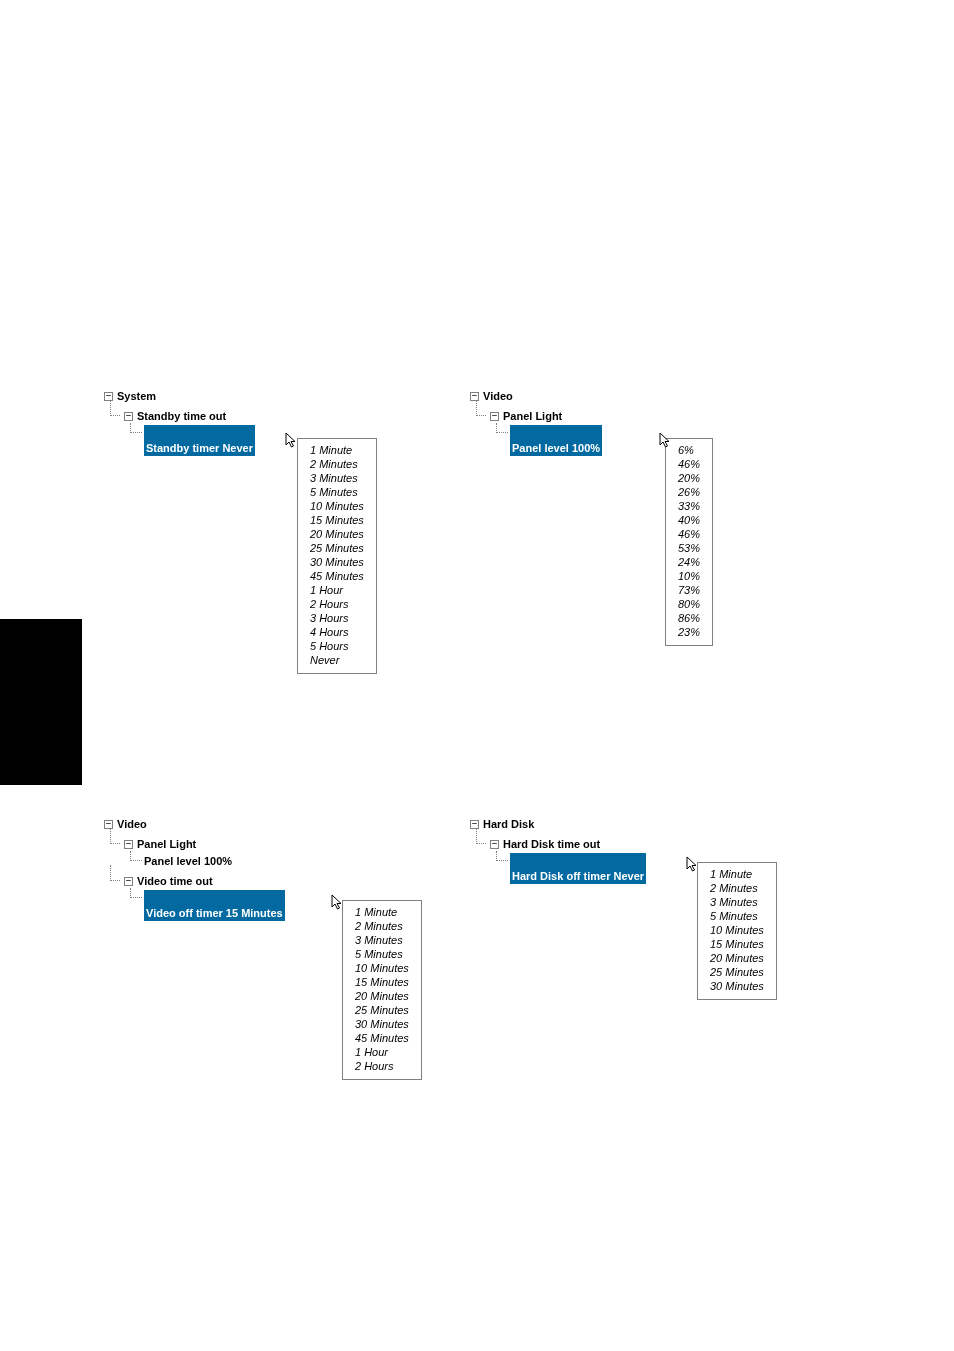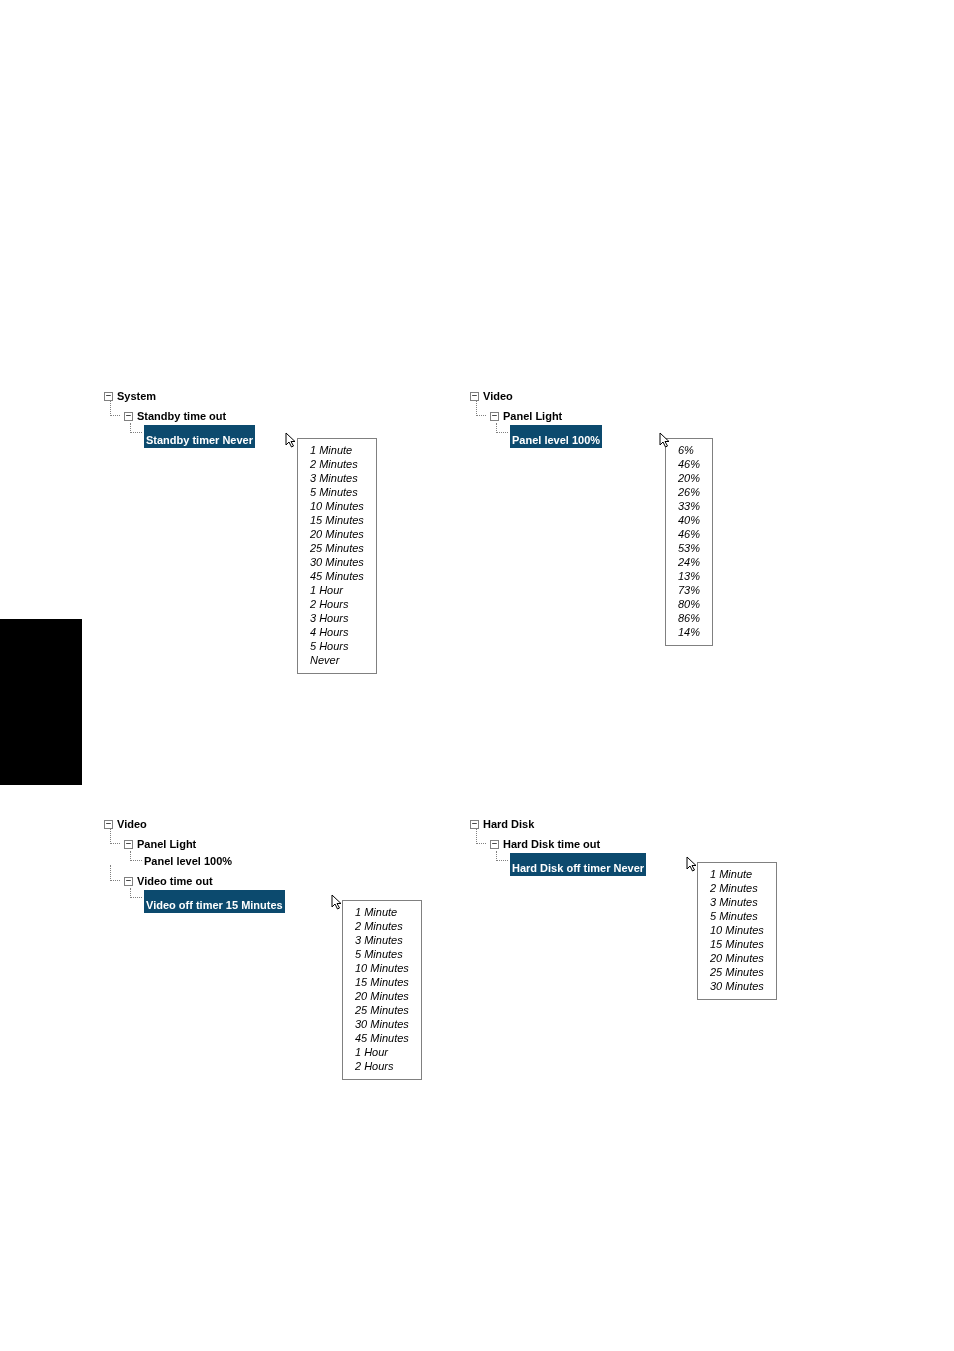--- a/index.html
+++ b/index.html
@@ -98,24 +98,24 @@
     width: 12px;
     height: 1px;
     border-top: 1px dotted #808080;
   }
   .leaf-line {
     position: relative;
     margin-left: 20px;
     margin-top: 2px;
   }
   .sel {
-    background: #0c4a6e;
+    background: #0369a1;
     color: #fff;
     font-weight: bold;
-    padding: 8px 2px 1px 2px;
+    padding: 16px 2px 1px 2px;
     display: inline-block;
     text-align: center;
   }
   .menu {
     position: absolute;
     border: 1px solid #808080;
     background: #fff;
     padding: 4px 12px 6px 12px;
     font-size: 11px;
     font-style: italic;
@@ -212,25 +212,25 @@
 <div id="menu2" class="menu">
     <div class="menu-item">6%</div>
     <div class="menu-item">46%</div>
     <div class="menu-item">20%</div>
     <div class="menu-item">26%</div>
     <div class="menu-item">33%</div>
     <div class="menu-item">40%</div>
     <div class="menu-item">46%</div>
     <div class="menu-item">53%</div>
     <div class="menu-item">24%</div>
-    <div class="menu-item">13%</div>
+    <div class="menu-item">10%</div>
     <div class="menu-item">73%</div>
     <div class="menu-item">80%</div>
     <div class="menu-item">86%</div>
-    <div class="menu-item">14%</div>
+    <div class="menu-item">23%</div>
   </div>
 <div id="cursor2" class="cursor">
   <svg viewBox="0 0 14 18">
       <path d="M1 1 L1 13 L4 10 L6.5 15 L8.5 14 L6 9.5 L10 9.5 Z" fill="#fff" stroke="#000" stroke-width="1"></path>
     </svg>
 </div>
 
 <div id="tree3" class="tree">
   <div class="node">
     <span class="toggle"></span><span class="lbl">Video</span>

